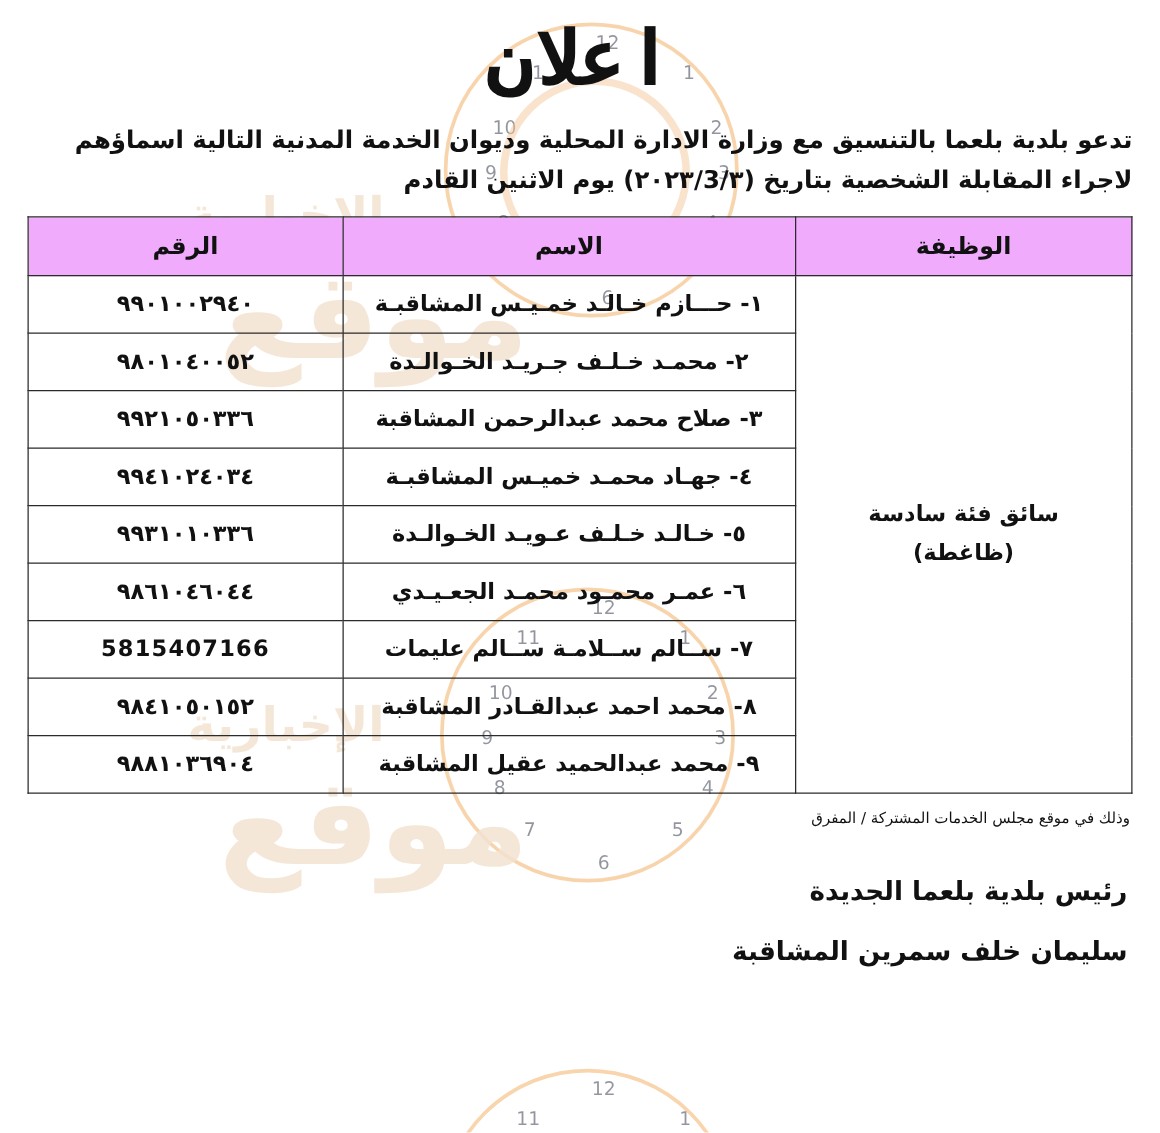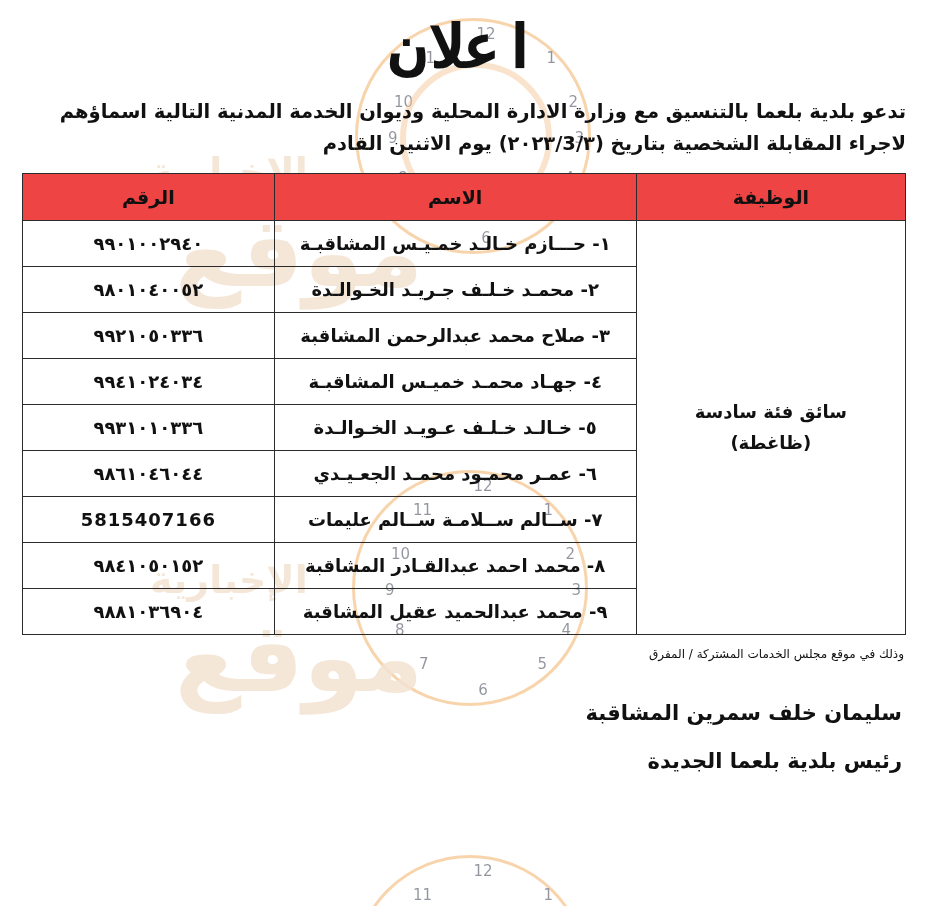--- a/index.html
+++ b/index.html
@@ -85,21 +85,21 @@
   table.announce td {
     border: 1px solid #2b2b2b;
     padding: 4px 8px;
     font-size: 18px;
     font-weight: bold;
     text-align: center;
     vertical-align: middle;
     background: transparent;
   }
   table.announce thead th {
-    background: #ef4444;
+    background: #f0abfc;
     height: 38px;
     font-size: 19px;
   }
   col.c-job   { width: 30.5%; }
   col.c-name  { width: 41%;   }
   col.c-num   { width: 28.5%; }
 
   td.name-cell {
     text-align: right;
     font-size: 18.5px;
@@ -245,17 +245,17 @@
       <tr>
         <td class="name-cell">٩- محمد عبدالحميد عقيل المشاقبة</td>
         <td class="num-cell">٩٨٨١٠٣٦٩٠٤</td>
       </tr>
     </tbody>
   </table>
 
   <div class="footer-note">وذلك في موقع مجلس الخدمات المشتركة / المفرق</div>
 
   <div class="signoff">
+    <div>رئيس بلدية بلعما  الجديدة</div>
     <div>سليمان خلف سمرين المشاقبة</div>
-    <div>رئيس بلدية بلعما  الجديدة</div>
   </div>
 
 </div>
 
 </body></html>

